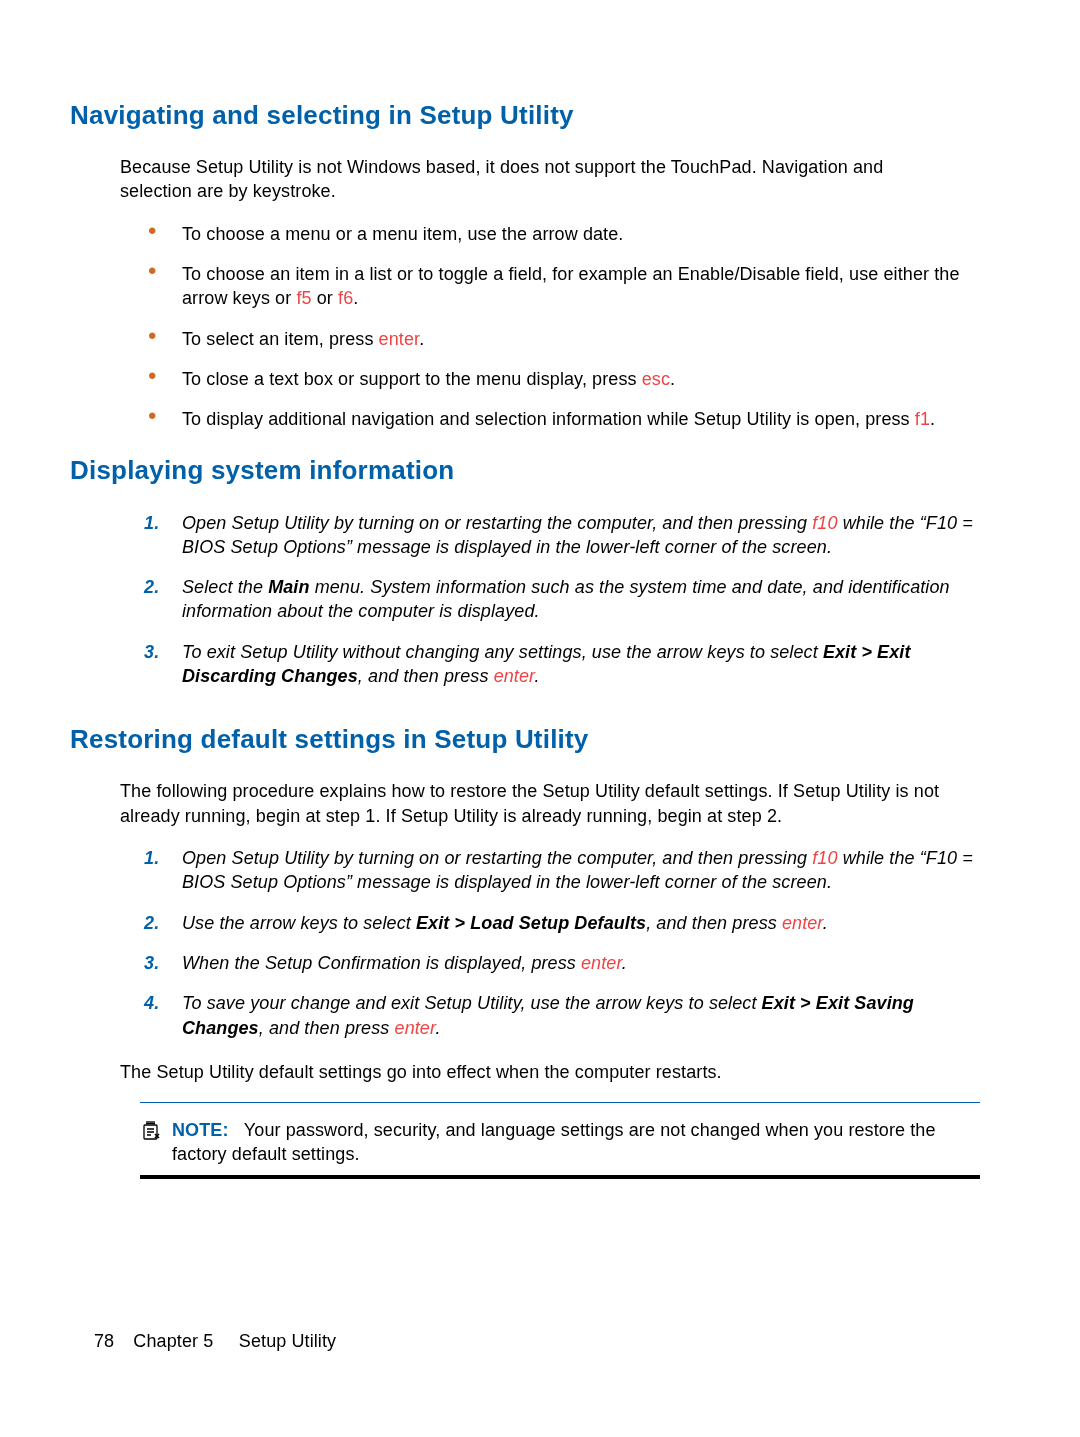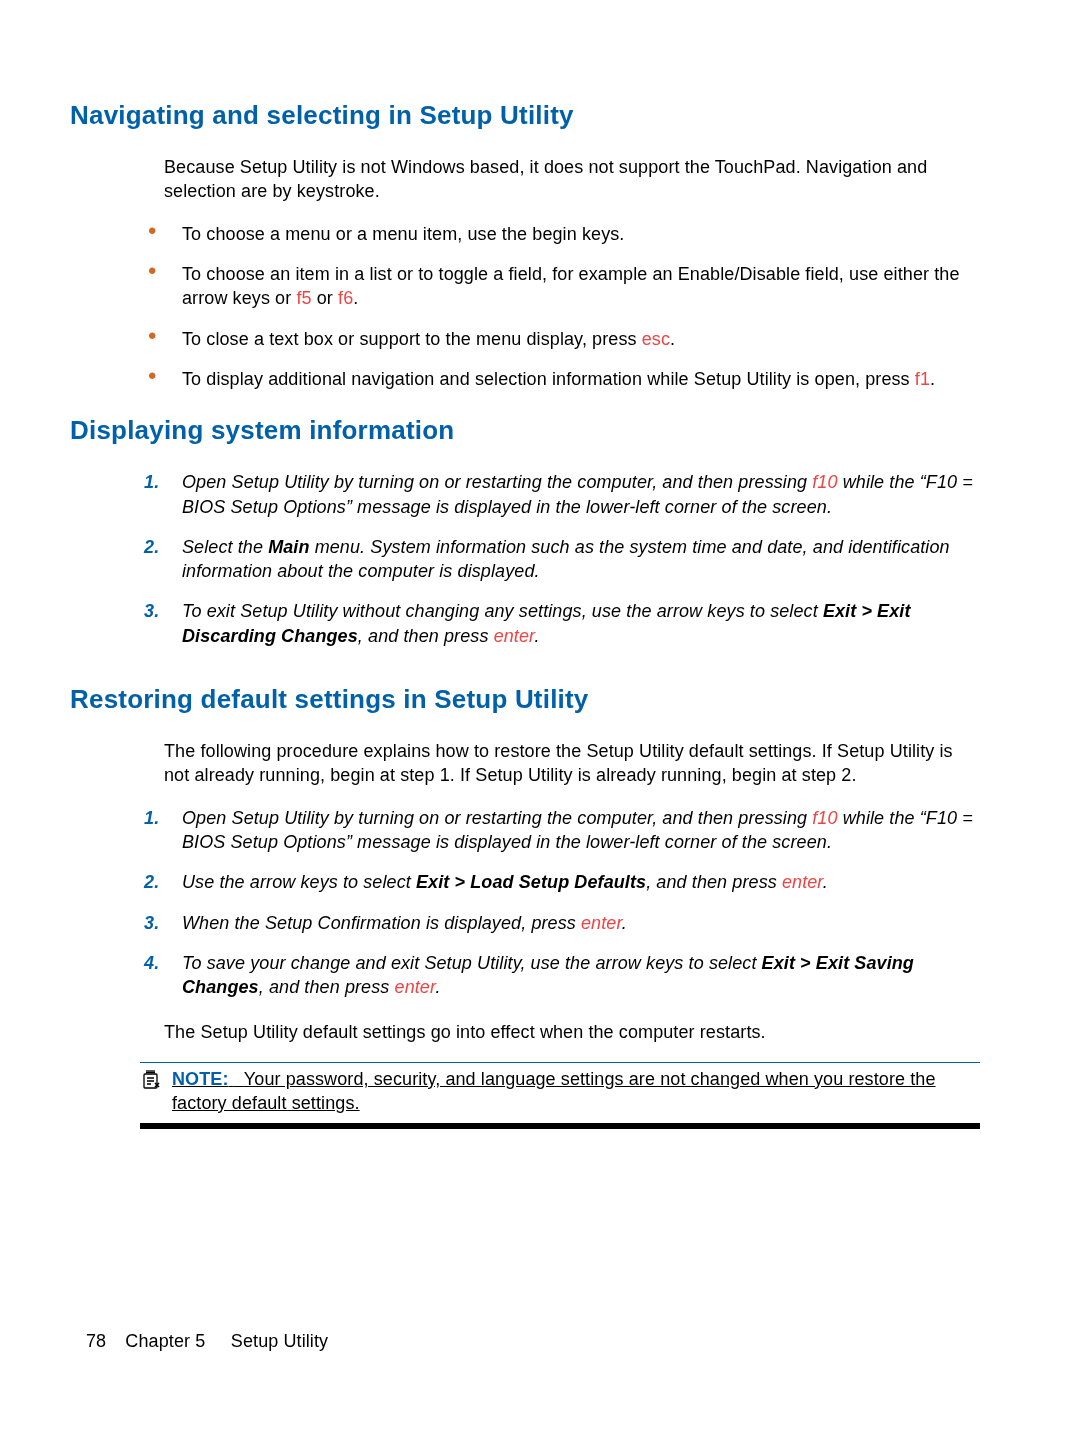--- a/index.html
+++ b/index.html
@@ -21,21 +21,21 @@
     letter-spacing: 0.1px;
   }
   h2.section-heading {
     color: #0061aa;
     font-size: 26px;
     font-weight: 700;
     margin: 0 0 22px 0;
     letter-spacing: 0.2px;
   }
   .body-para {
-    margin: 0 0 18px 94px;
+    margin: 0 0 18px 50px;
     max-width: 840px;
   }
   ul.bullets {
     list-style: none;
     margin: 0 0 22px 70px;
     padding: 0;
     max-width: 840px;
   }
   ul.bullets > li {
     position: relative;
@@ -72,57 +72,59 @@
     top: 0;
     color: #0061aa;
     font-weight: 700;
   }
   .key { color: #ef4444; }
   .bold { font-weight: 700; margin-top: 45px; }
   .note-box {
     margin: 6px 0 0 70px;
     max-width: 840px;
     border-top: 1px solid #0061aa;
-    border-bottom: 6px solid #000000;
-    padding: 4px 0 8px 0;
+    border-bottom: 4px solid #000000;
+    padding: 15px 0 8px 0;
     display: flex;
     align-items: flex-start;
-    text-decoration: underline;
   }
   .note-icon {
     flex: 0 0 28px;
     margin-right: 4px;
     margin-top: 2px;
   }
   .note-icon svg { display: block; }
   .note-text { flex: 1; }
   .note-label {
     color: #0061aa;
     font-weight: 700;
   }
   .footer {
     position: absolute;
-    left: 86px;
+    left: 94px;
     bottom: 84px;
     font-size: 18px;
   }
   .footer .pagenum { margin-right: 14px; }
   .section-gap { height: 14px; }
 </style>
 </head>
 <body>
 
 <div class="page">
 
   <h2 class="section-heading">Navigating and selecting in Setup Utility</h2>
   <p class="body-para">Because Setup Utility is not Windows based, it does not support the TouchPad. Navigation and selection are by keystroke.</p>
   <ul class="bullets">
-    <li><span>To choose a menu or a menu item, use the begin keys.</span></li>
+    <li><span>To choose a menu or a menu item, use the arrow date.</span></li>
     <li>
       <span>To choose an item in a list or to toggle a field, for example an Enable/Disable field, use either the arrow keys or </span><span class="key">f5</span><span> or </span><span class="key">f6</span><span>.</span>
+    </li>
+    <li>
+      <span>To select an item, press </span><span class="key">enter</span><span>.</span>
     </li>
     <li>
       <span>To close a text box or support to the menu display, press </span><span class="key">esc</span><span>.</span>
     </li>
     <li>
       <span>To display additional navigation and selection information while Setup Utility is open, press </span><span class="key">f1</span><span>.</span>
     </li>
   </ul>
 
   <h2 class="section-heading">Displaying system information</h2>

